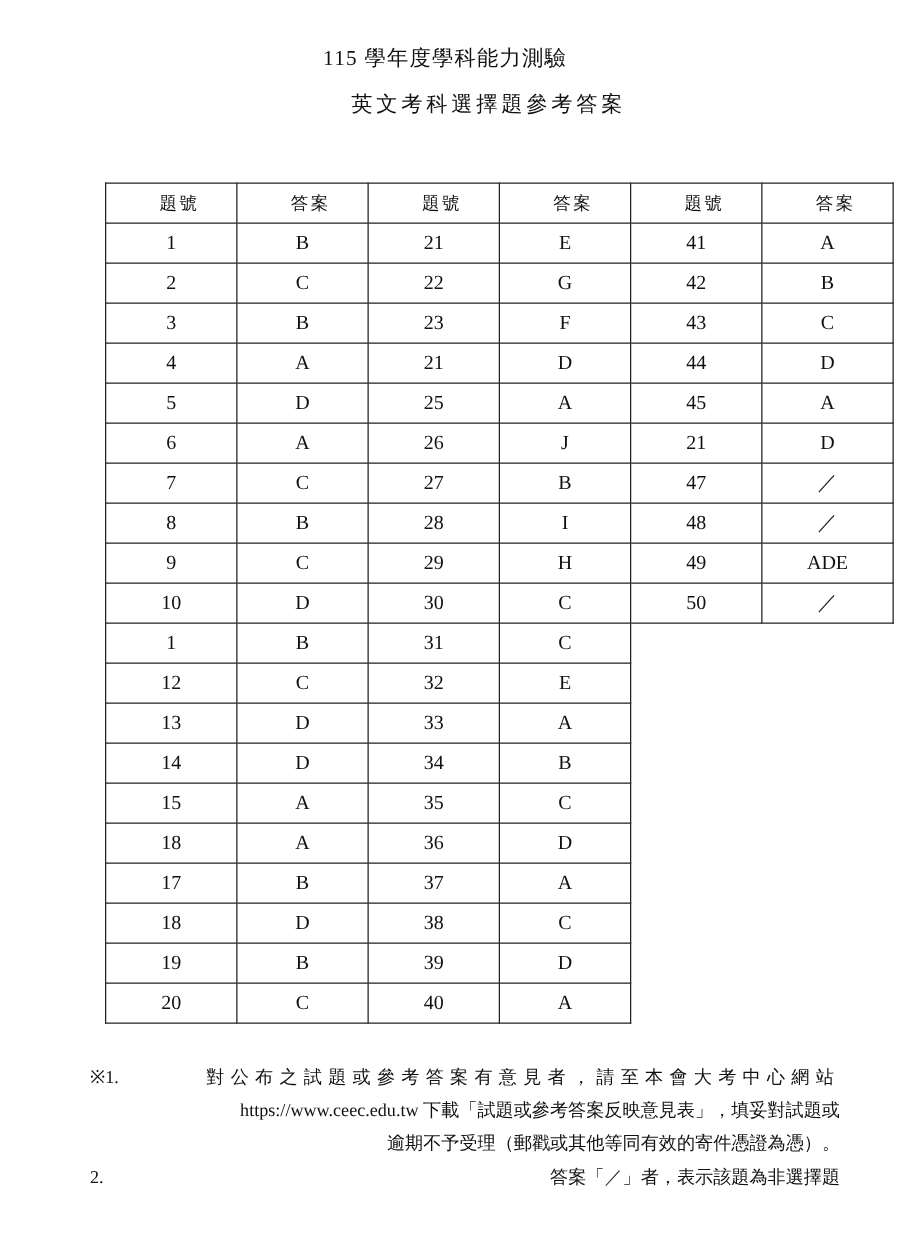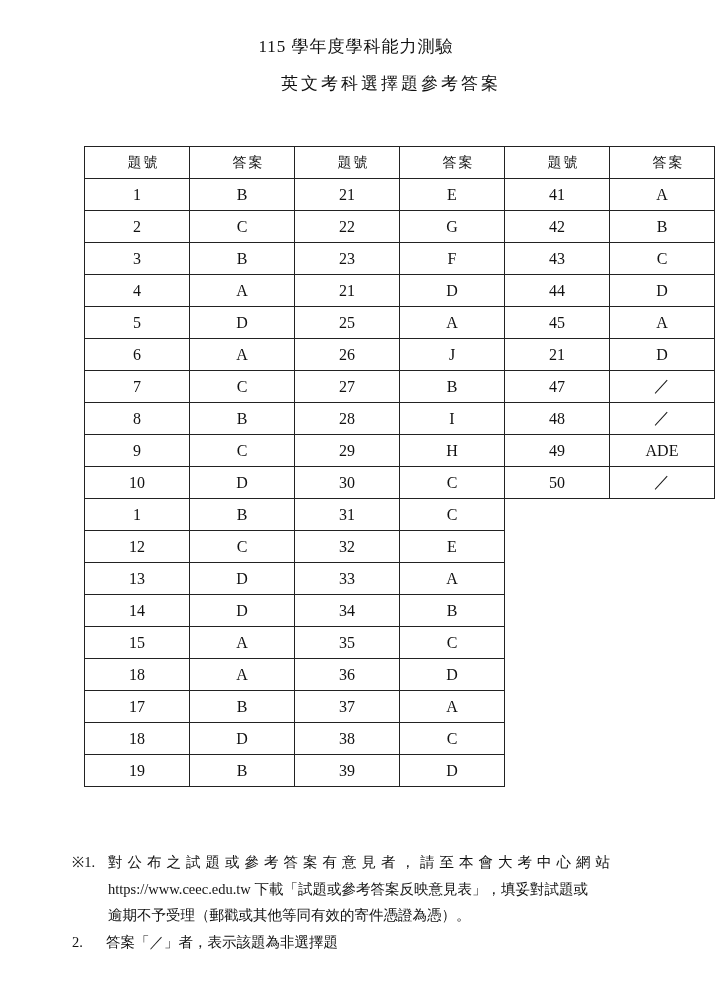--- a/index.html
+++ b/index.html
@@ -9,21 +9,21 @@
   .title1 { top: 35px; }
   .title2 { top: 72px; letter-spacing: 3px; padding-left: 35px; }
   table.ans { position: absolute; left: 84px; top: 146px; border-collapse: collapse; }
   table.ans td { width: 91px; height: 31px; padding: 0; text-align: center; vertical-align: middle;
                  font-size: 16px; border: 1.2px solid #222; }
   table.ans td.empty { border: none; }
   table.ans td.hdr { font-size: 14px; letter-spacing: 2px; padding-left: 13px; }
   .notes { position: absolute; left: 72px; top: 849px; width: 600px; font-size: 14.5px; line-height: 26.5px; }
   .note { position: relative; }
   .note .mark { position: absolute; left: 0; }
-  .note .txt { display: block; padding-left: 36px; }
+  .note .txt { display: block; padding-left: 36px; text-align: right; }
   .note1 .first { letter-spacing: 5px; }
   .note2 { padding-left: 18px; }
 </style>
 </head>
 <body>
 
 <div class="title title1">115 學年度學科能力測驗</div>
 <div class="title title2">英文考科選擇題參考答案</div>
 
 <table class="ans">
@@ -181,20 +181,28 @@
         <td class="empty"></td>
       </tr>
       <tr>
         <td>19</td>
         <td>B</td>
         <td>39</td>
         <td>D</td>
         <td class="empty"></td>
         <td class="empty"></td>
       </tr>
+      <tr>
+        <td>20</td>
+        <td>C</td>
+        <td>40</td>
+        <td>A</td>
+        <td class="empty"></td>
+        <td class="empty"></td>
+      </tr>
     </tbody>
 </table>
 
 <div class="notes">
   <div class="note note1">
     <span class="mark">※1.</span>
     <span class="txt first">對公布之試題或參考答案有意見者，請至本會大考中心網站</span>
     <span class="txt">https://www.ceec.edu.tw 下載「試題或參考答案反映意見表」，填妥對試題或</span>
     <span class="txt">逾期不予受理（郵戳或其他等同有效的寄件憑證為憑）。</span>
   </div>

